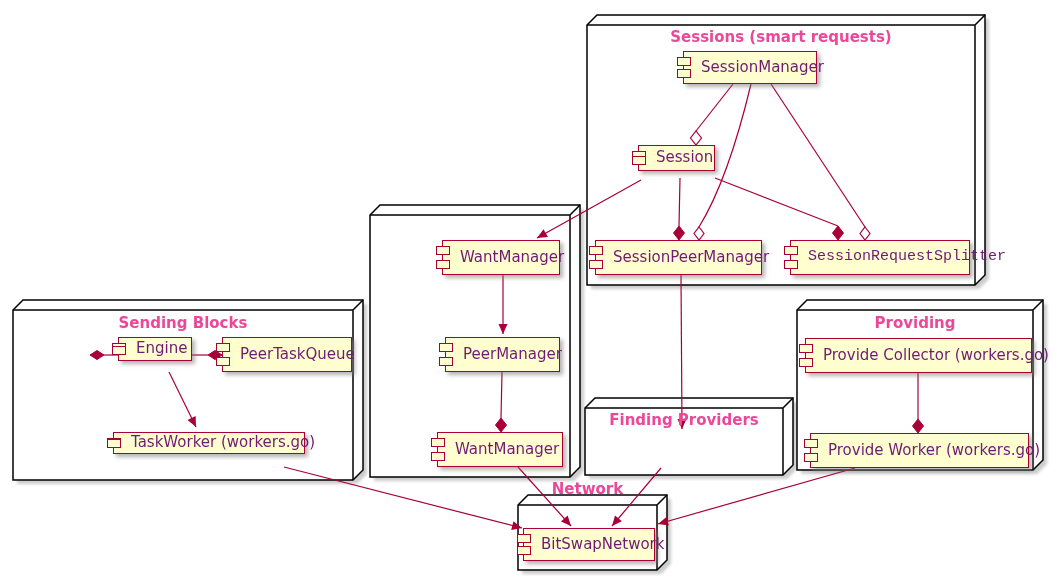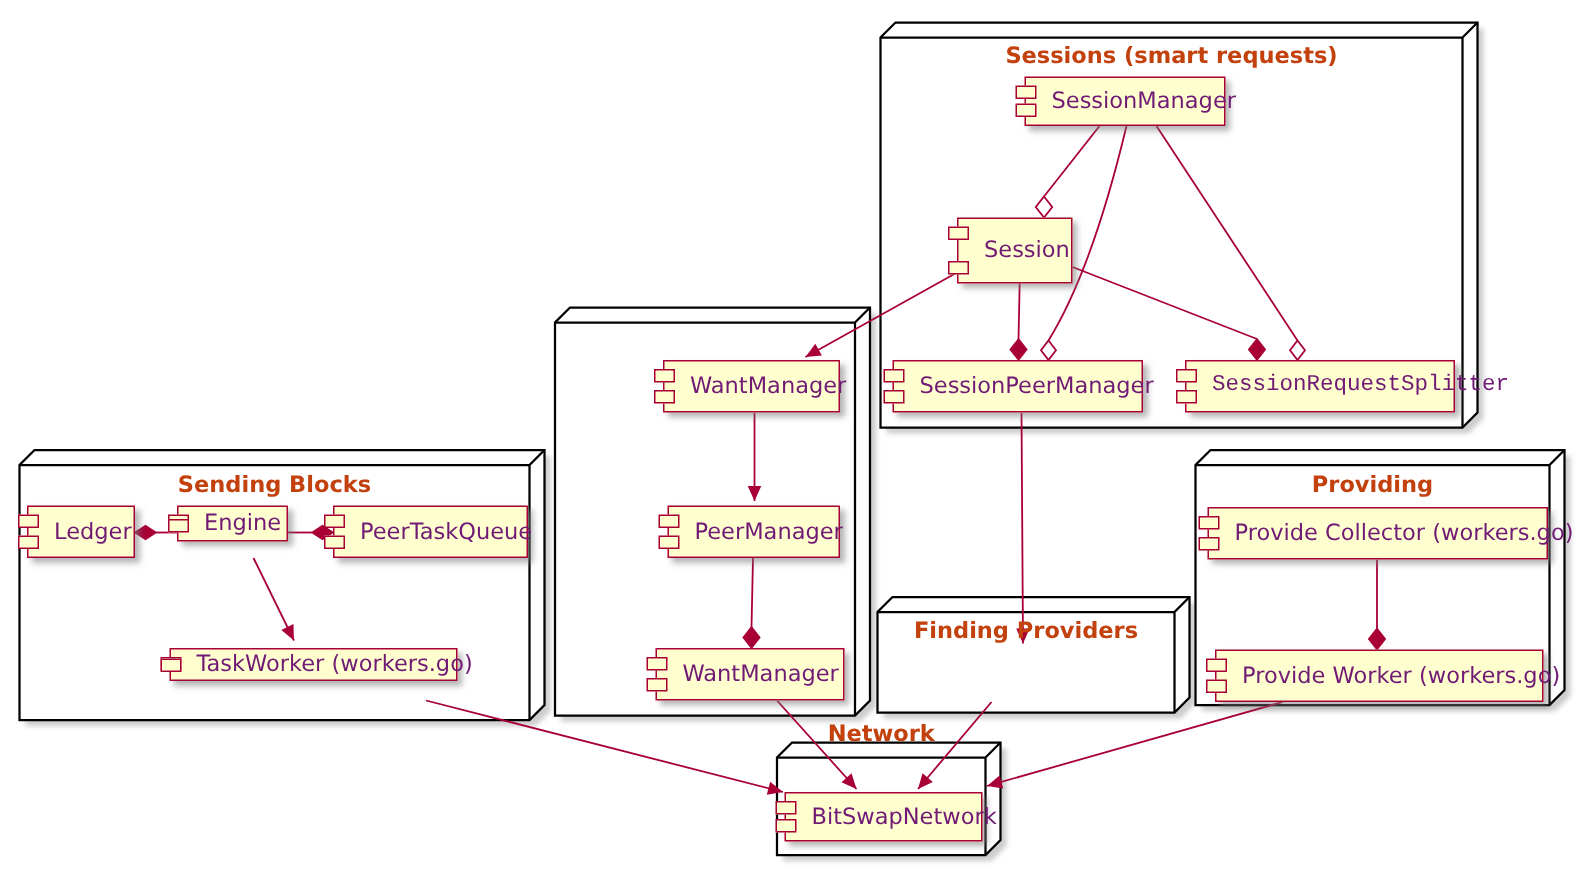--- a/index.html
+++ b/index.html
@@ -6,21 +6,21 @@
   .canvas{
     position:relative;
     width:1063px;height:583px;
     background:#ffffff;
     font-family:"DejaVu Sans","Liberation Sans",sans-serif;
     overflow:hidden;
   }
   svg.layer{position:absolute;left:0;top:0;z-index:1;}
   .pkg-title{
     position:absolute;z-index:2;
-    font-size:15px;font-weight:bold;color:#c2410c;
+    font-size:15px;font-weight:bold;color:#ec4899;
     text-align:center;white-space:nowrap;
     pointer-events:none;
   }
   .comp{
     position:absolute;z-index:3;
     background:#FEFECE;
     border:1.5px solid #A80036;
     box-shadow:3px 3px 4px rgba(120,120,120,0.55);
     box-sizing:border-box;
     display:flex;align-items:center;
@@ -144,21 +144,21 @@
   <div class="pkg-title" style="left:585px;top:411px;width:198px;">Finding Providers</div>
   <div class="pkg-title" style="left:797px;top:314px;width:236px;">Providing</div>
   <div class="pkg-title" style="left:518px;top:480px;width:139px;">Network</div>
 
   <div class="comp" style="left:683px;top:51px;width:134px;height:33px;">
     <span class="tab tab-a"></span>
     <span class="tab tab-b"></span>
     <span class="lbl">SessionManager</span>
   </div>
 
-  <div class="comp" style="left:638px;top:145px;width:77px;height:44px;">
+  <div class="comp" style="left:638px;top:145px;width:77px;height:26px;">
     <span class="tab tab-a"></span>
     <span class="tab tab-b"></span>
     <span class="lbl">Session</span>
   </div>
 
   <div class="comp" style="left:595px;top:240px;width:167px;height:35px;">
     <span class="tab tab-a"></span>
     <span class="tab tab-b"></span>
     <span class="lbl">SessionPeerManager</span>
   </div>
@@ -180,25 +180,20 @@
     <span class="tab tab-b"></span>
     <span class="lbl">PeerManager</span>
   </div>
 
   <div class="comp" style="left:437px;top:432px;width:126px;height:35px;">
     <span class="tab tab-a"></span>
     <span class="tab tab-b"></span>
     <span class="lbl">WantManager</span>
   </div>
 
-  <div class="comp" style="left:18px;top:337px;width:72px;height:35px;">
-    <span class="tab tab-a"></span>
-    <span class="tab tab-b"></span>
-    <span class="lbl">Ledger</span>
-  </div>
 
   <div class="comp" style="left:118px;top:337px;width:74px;height:24px;">
     <span class="tab tab-a"></span>
     <span class="tab tab-b"></span>
     <span class="lbl">Engine</span>
   </div>
 
   <div class="comp" style="left:222px;top:337px;width:130px;height:35px;">
     <span class="tab tab-a"></span>
     <span class="tab tab-b"></span>

